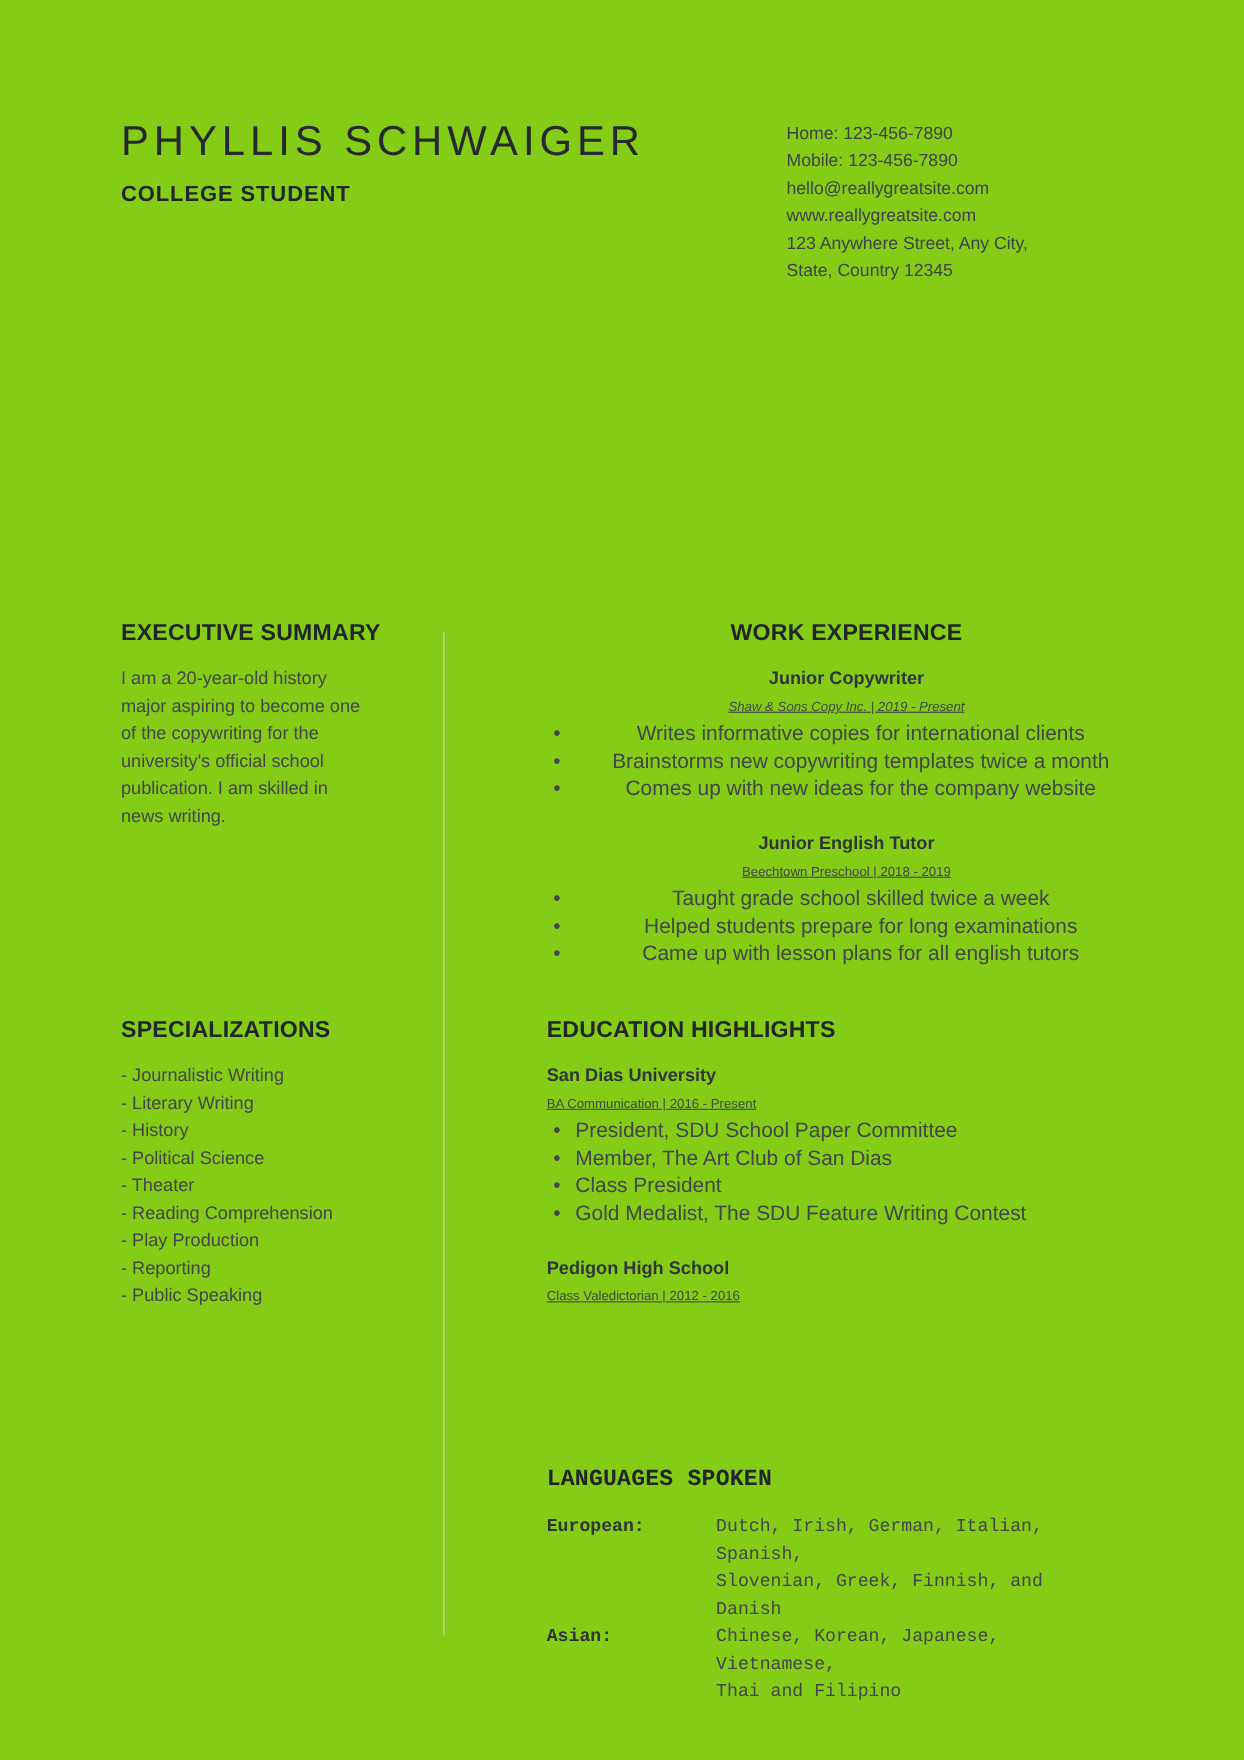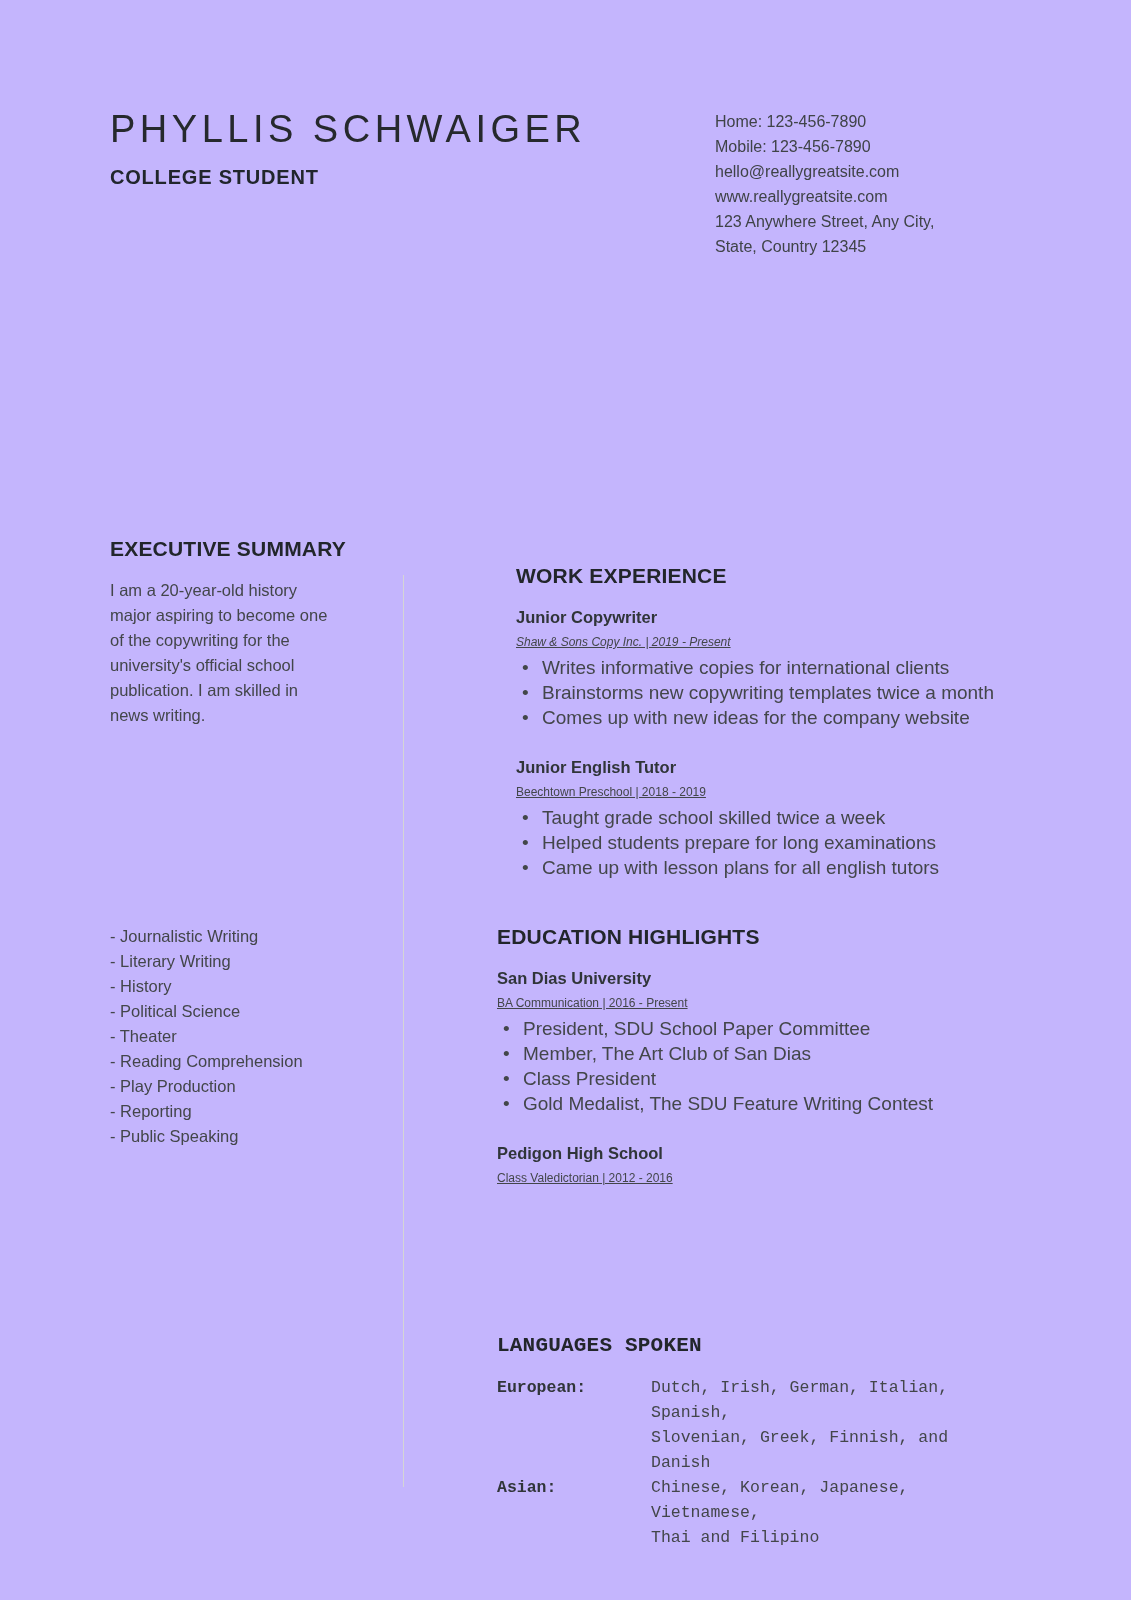--- a/index.html
+++ b/index.html
@@ -1,21 +1,21 @@
 <!DOCTYPE html>
 <html><head>
 <meta charset="utf-8">
 <style>
   html, body { margin: 0; padding: 0; background: #e8e8e8; }
   .page {
     position: relative;
     width: 1131px;
     height: 1600px;
     margin: 0 auto;
-    background: #c4b5fd;
+    background: #84cc16;
     font-family: "Liberation Sans", sans-serif;
     color: #43464a;
     overflow: hidden;
   }
 
   
   .name {
     position: absolute;
     left: 110px;
     top: 108px;
@@ -83,26 +83,26 @@
   }
   ul.bullets li::before {
     content: "\2022";
     position: absolute;
     left: 6px;
     top: 0;
   }
   .entry + .entry { margin-top: 25px; }
 
   
-  #exec-summary { left: 110px; top: 536px; width: 290px; }
+  #exec-summary { left: 110px; top: 563px; width: 290px; }
   #specializations { left: 110px; top: 924px; width: 290px; }
   .plain-list div { font-size: 16.5px; line-height: 25px; color: #43464a; }
 
   
-  #work-exp { left: 516px; top: 563px; width: 545px; }
+  #work-exp { left: 497px; top: 563px; width: 545px; text-align: center; }
   #education { left: 497px; top: 924px; width: 545px; }
   #languages { left: 497px; top: 1333px; width: 545px; font-family: Liberation Mono, monospace; }
 
   .lang-row { display: grid; grid-template-columns: 122px 340px; gap: 32px; }
   .lang-label {
     font-size: 16.5px;
     font-weight: 700;
     line-height: 25px;
     color: #303539;
   }
@@ -133,20 +133,21 @@
       <div>I am a 20-year-old history</div>
       <div>major aspiring to become one</div>
       <div>of the copywriting for the</div>
       <div>university's official school</div>
       <div>publication. I am skilled in</div>
       <div>news writing.</div>
     </div>
   </div>
 
   <div class="section" id="specializations">
+    <h2 class="sec-heading">SPECIALIZATIONS</h2>
     <div class="plain-list">
       <div>- Journalistic Writing</div>
       <div>- Literary Writing</div>
       <div>- History</div>
       <div>- Political Science</div>
       <div>- Theater</div>
       <div>- Reading Comprehension</div>
       <div>- Play Production</div>
       <div>- Reporting</div>
       <div>- Public Speaking</div>

